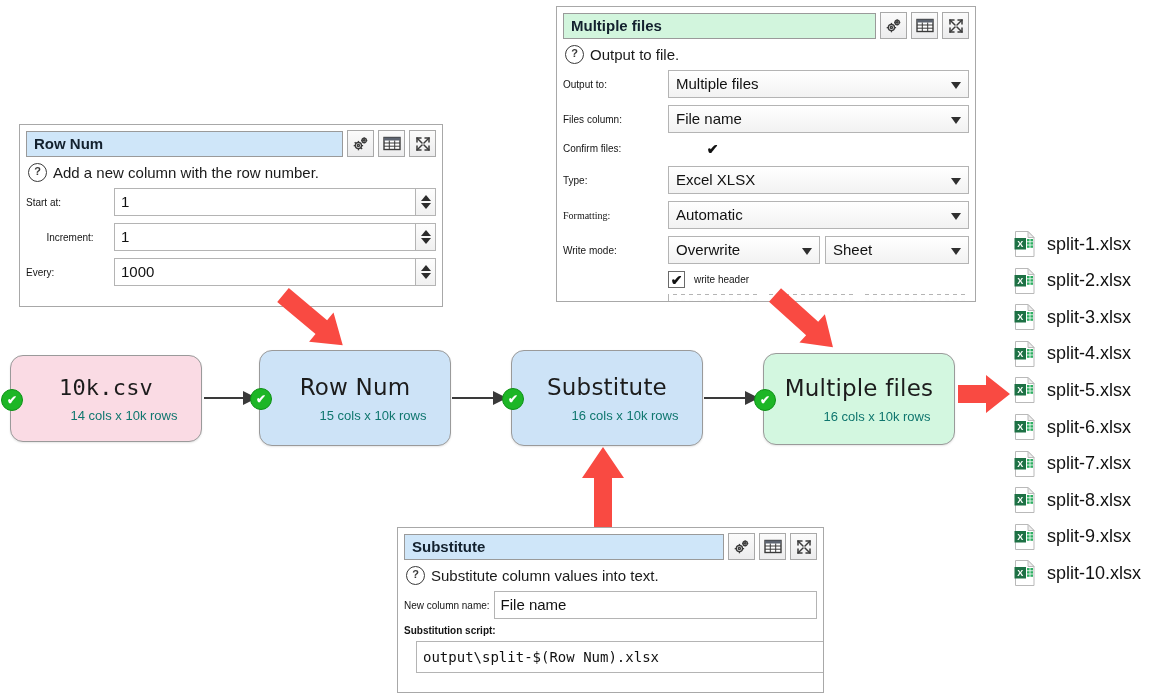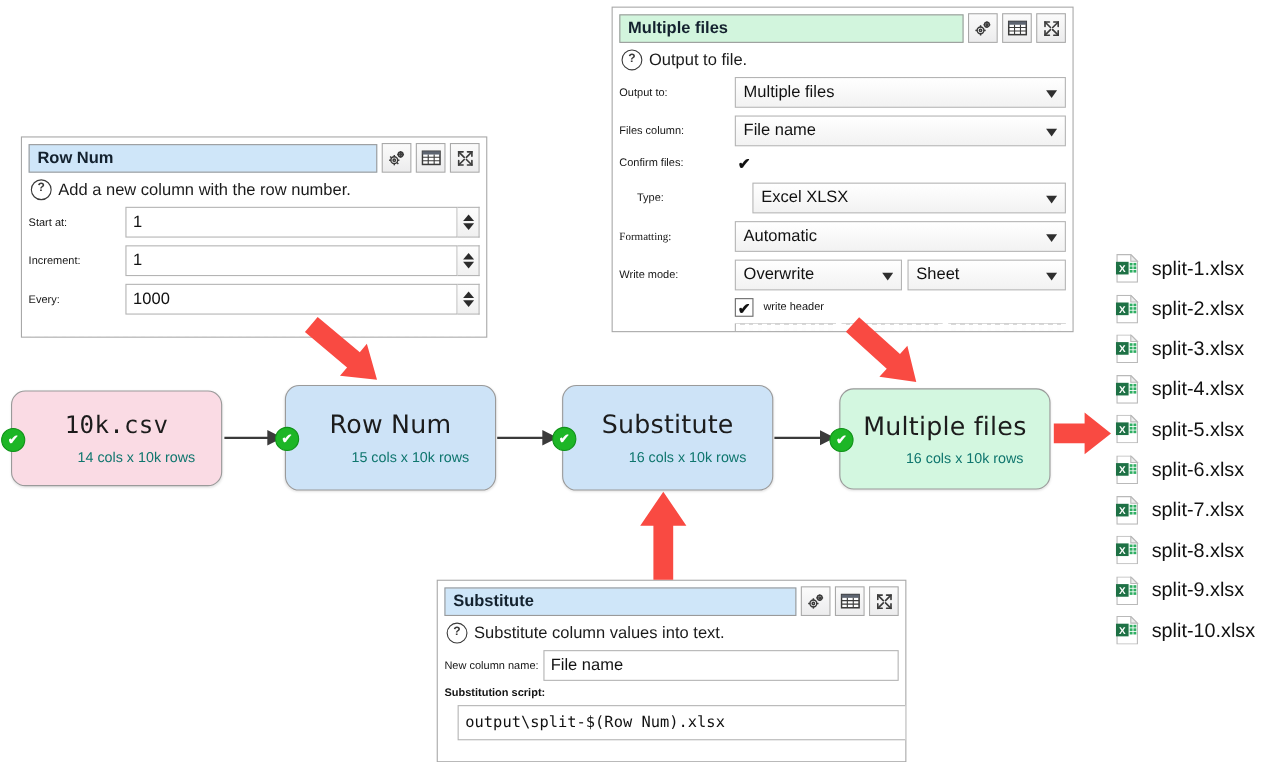--- a/index.html
+++ b/index.html
@@ -204,21 +204,21 @@
 
     <div class="row">
       <span class="lbl" style="width:88px;">Start at:</span>
       <span class="field">1</span>
       <span class="spin">
           <i class="up"></i>
           <i class="dn"></i>
         </span>
     </div>
     <div class="row">
-      <span class="lbl" style="width:88px;">Increment:</span>
+      <span class="lbl" style="width:88px;text-align:center;">Increment:</span>
       <span class="field">1</span>
       <span class="spin">
           <i class="up"></i>
           <i class="dn"></i>
         </span>
     </div>
     <div class="row">
       <span class="lbl" style="width:88px;">Every:</span>
       <span class="field">1000</span>
       <span class="spin">
@@ -296,27 +296,27 @@
     </div>
 
     <div class="row">
       <span class="lbl" style="width:105px;">Files column:</span>
       <span class="combo">
         <span>File name</span>
         <i class="car"></i>
       </span>
     </div>
 
-    <div class="row" style="margin-bottom:9px;">
+    <div class="row" style="margin-bottom:9px;gap:36px;">
       <span class="lbl" style="width:105px;">Confirm files:</span>
       <span class="cbox noborder">✔</span>
     </div>
 
     <div class="row">
-      <span class="lbl" style="width:105px;margin-left:16px;">Type:</span>
+      <span class="lbl" style="width:105px;">Type:</span>
       <span class="combo">
         <span>Excel XLSX</span>
         <i class="car"></i>
       </span>
     </div>
 
     <div class="row">
       <span class="lbl" style="width:105px;font-family:Liberation Serif, serif;">Formatting:</span>
       <span class="combo">
         <span>Automatic</span>

